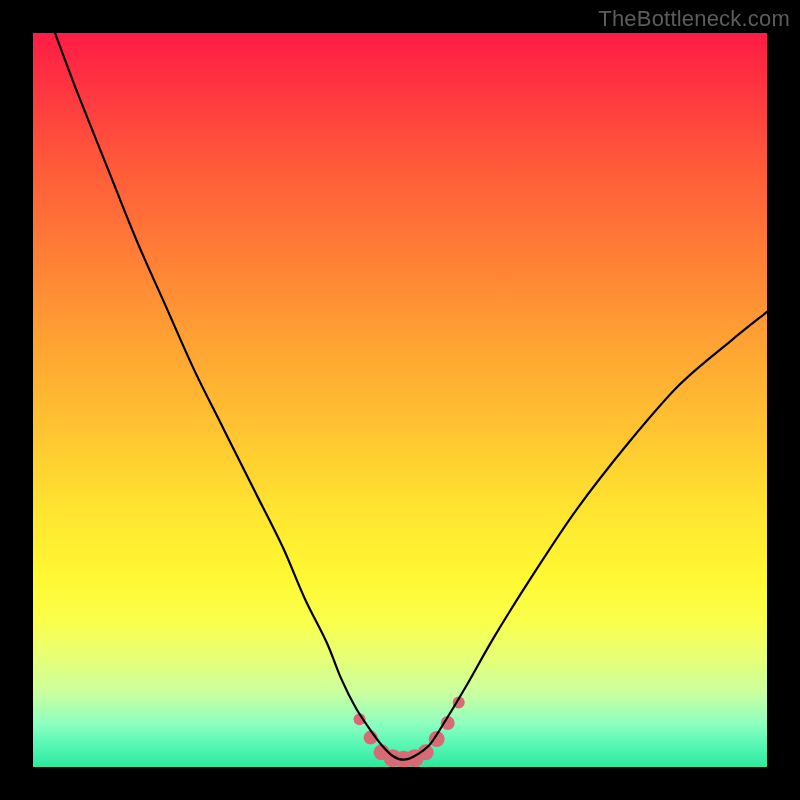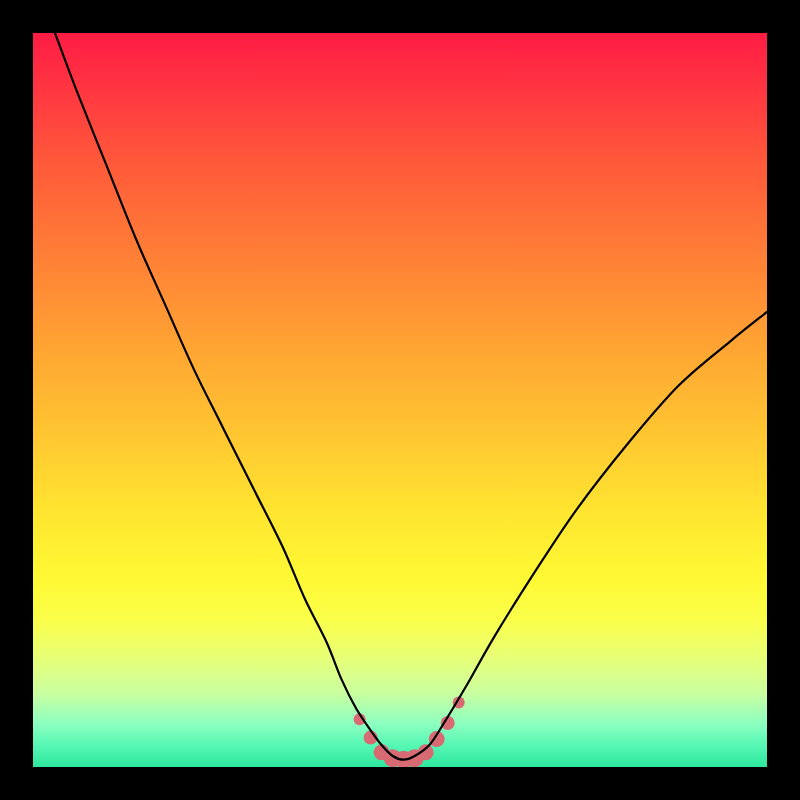--- a/index.html
+++ b/index.html
@@ -68,20 +68,21 @@
     stroke-linecap: round;
   }
   .marker {
     fill: #d86a73;
   }
 </style>
 </head>
 <body>
 
 <div class="frame">
+  <div class="watermark">TheBottleneck.com</div>
   <div class="plot">
     <div class="gradient"></div>
     <svg class="markers" viewBox="0 0 734 734">
         <circle cx="326.6" cy="686.3" r="6" class="marker" fill="#d86a73"></circle>
         <circle cx="337.6" cy="704.6" r="7" class="marker" fill="#d86a73"></circle>
         <circle cx="348.6" cy="719.3" r="8" class="marker" fill="#d86a73"></circle>
         <circle cx="359.7" cy="725.2" r="9" class="marker" fill="#d86a73"></circle>
         <circle cx="370.7" cy="726.7" r="9" class="marker" fill="#d86a73"></circle>
         <circle cx="381.7" cy="725.2" r="9" class="marker" fill="#d86a73"></circle>
         <circle cx="392.7" cy="719.3" r="8" class="marker" fill="#d86a73"></circle>

